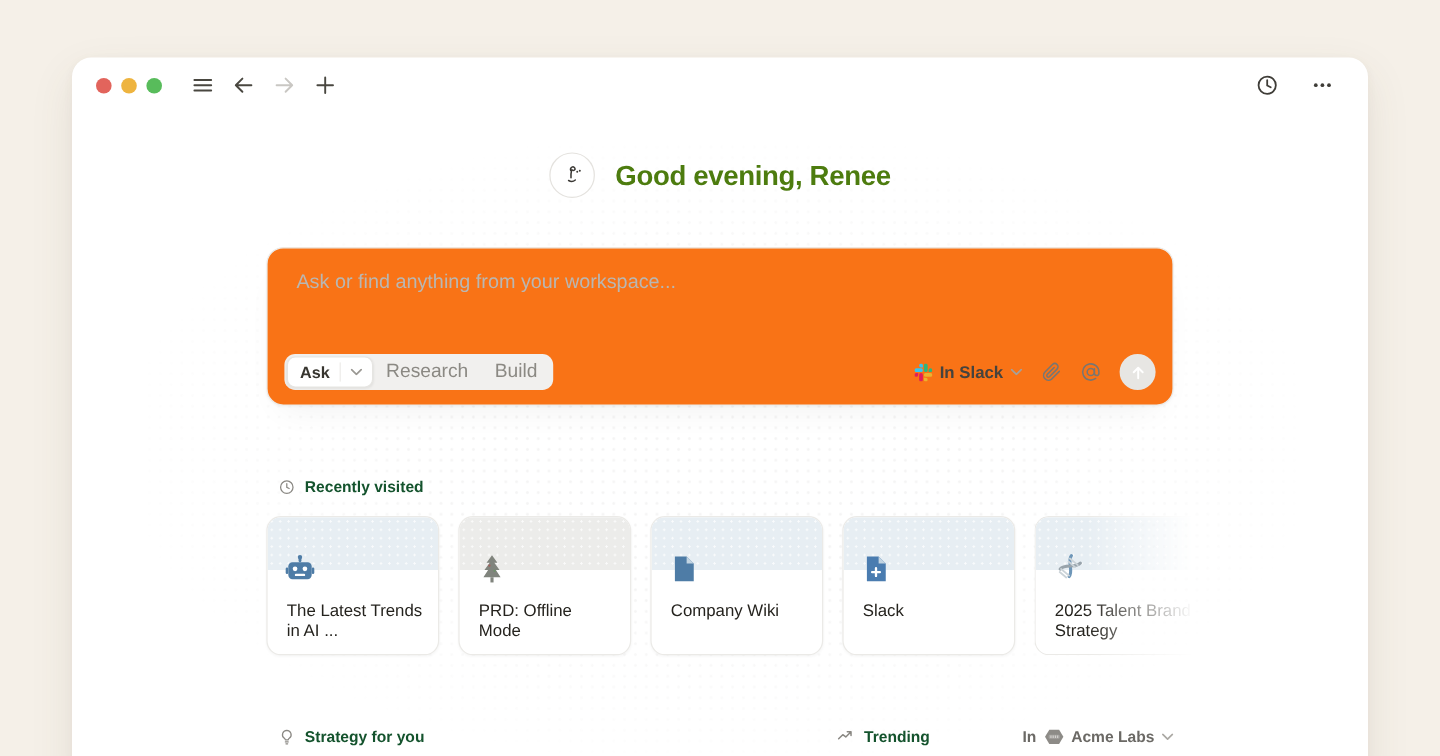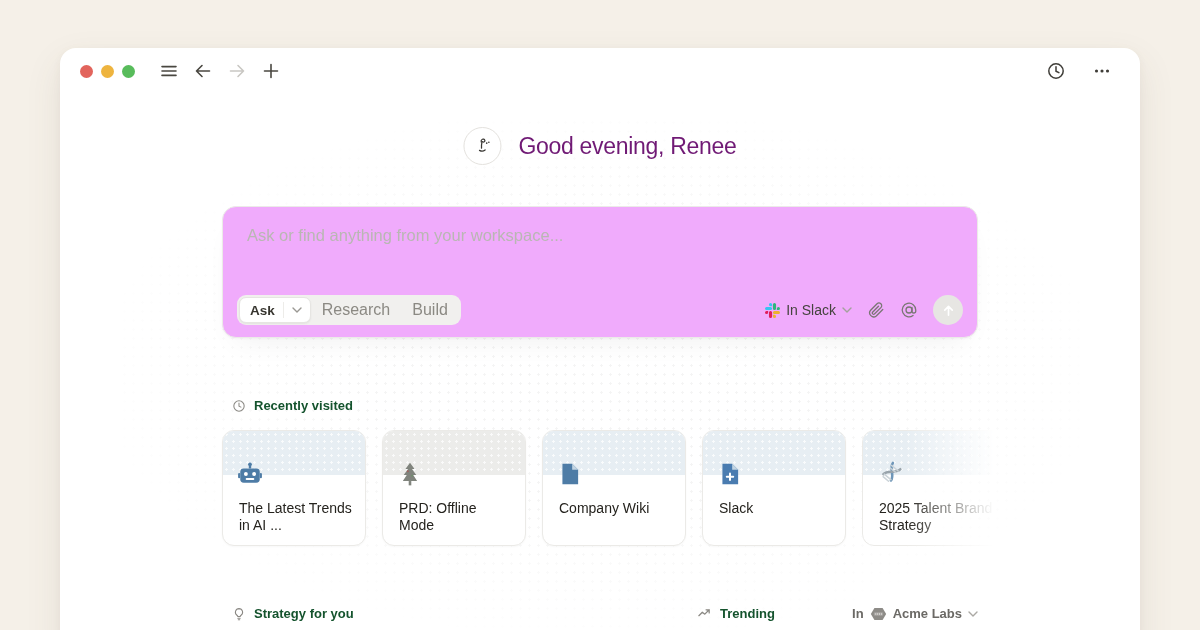--- a/index.html
+++ b/index.html
@@ -41,25 +41,25 @@
   .toolbar-right { margin-left:auto; display:flex; align-items:center; gap:12px; }
   
   .greeting {
     position:absolute; top:79px; left:50%; transform:translateX(-50%);
     display:flex; align-items:center; gap:17px; white-space:nowrap;
   }
   .face-badge {
     width:38px; height:38px; border-radius:50%; border:1px solid #E4E2DE;
     display:flex; align-items:center; justify-content:center; background:#fff;
   }
-  .greeting h1 { font-size:23px; font-weight:400; color:#701a75; letter-spacing:-.3px; }
+  .greeting h1 { font-size:23px; font-weight:700; color:#4d7c0f; letter-spacing:-.3px; }
   
   .composer {
     position:absolute; left:162px; top:158px; width:756px; height:132px;
-    background:#f0abfc; border:1px solid #ECEBE8; border-radius:14px;
+    background:#f97316; border:1px solid #ECEBE8; border-radius:14px;
     box-shadow:0 1px 2px rgba(0,0,0,.03), 0 14px 28px -14px rgba(0,0,0,.07);
   }
   .composer textarea {
     width:100%; height:70px; border:none; outline:none; resize:none;
     background:transparent; padding:19px 24px 0 24px;
     font-family:inherit; font-size:16.5px; color:#37352F;
   }
   .composer textarea::placeholder { color:#B9B7B3; }
   .composer-footer {
     position:absolute; left:14px; right:14px; bottom:12px;
@@ -72,21 +72,21 @@
     display:flex; align-items:center; background:#fff; border:1px solid #E6E5E2;
     border-radius:7px; height:26px; box-shadow:0 1px 2px rgba(0,0,0,.06); cursor:pointer;
   }
   .mode-selected .mode-label { padding:0 8px 0 10px; font-size:13.5px; font-weight:700; color:#37352F; }
   .mode-selected .divider { width:1px; height:16px; background:#EDECE9; }
   .mode-selected .chev-box { padding:0 8px; display:flex; align-items:center; }
   .mode-item {
     padding:0 11px; font-size:16px; color:#8B8983; cursor:pointer; line-height:26px;
   }
   .composer-right { display:flex; align-items:center; gap:15px; }
-  .scope-btn { display:flex; align-items:center; gap:6px; cursor:pointer; }
+  .scope-btn { display:flex; align-items:center; gap:6px; cursor:pointer;font-weight:bold; }
   .scope-btn .scope-label { font-size:14px; color:#45433E; }
   .icon-btn { display:flex; align-items:center; justify-content:center; cursor:pointer; }
   .submit-btn {
     width:30px; height:30px; border-radius:50%; background:#E7E6E3;
     display:flex; align-items:center; justify-content:center; cursor:pointer; border:none;
   }
   
   .section-label {
     position:absolute; display:flex; align-items:center; gap:8px;
     font-size:13px; font-weight:600; color:#14532d;

